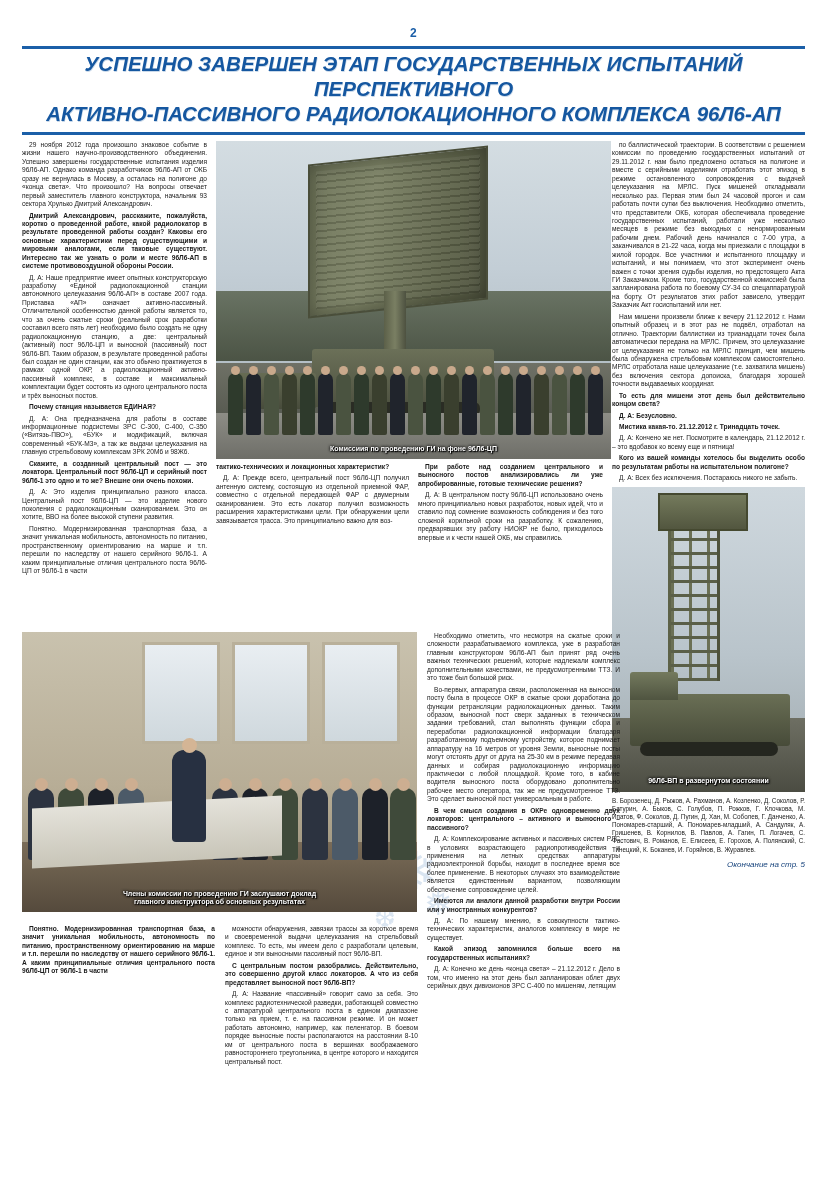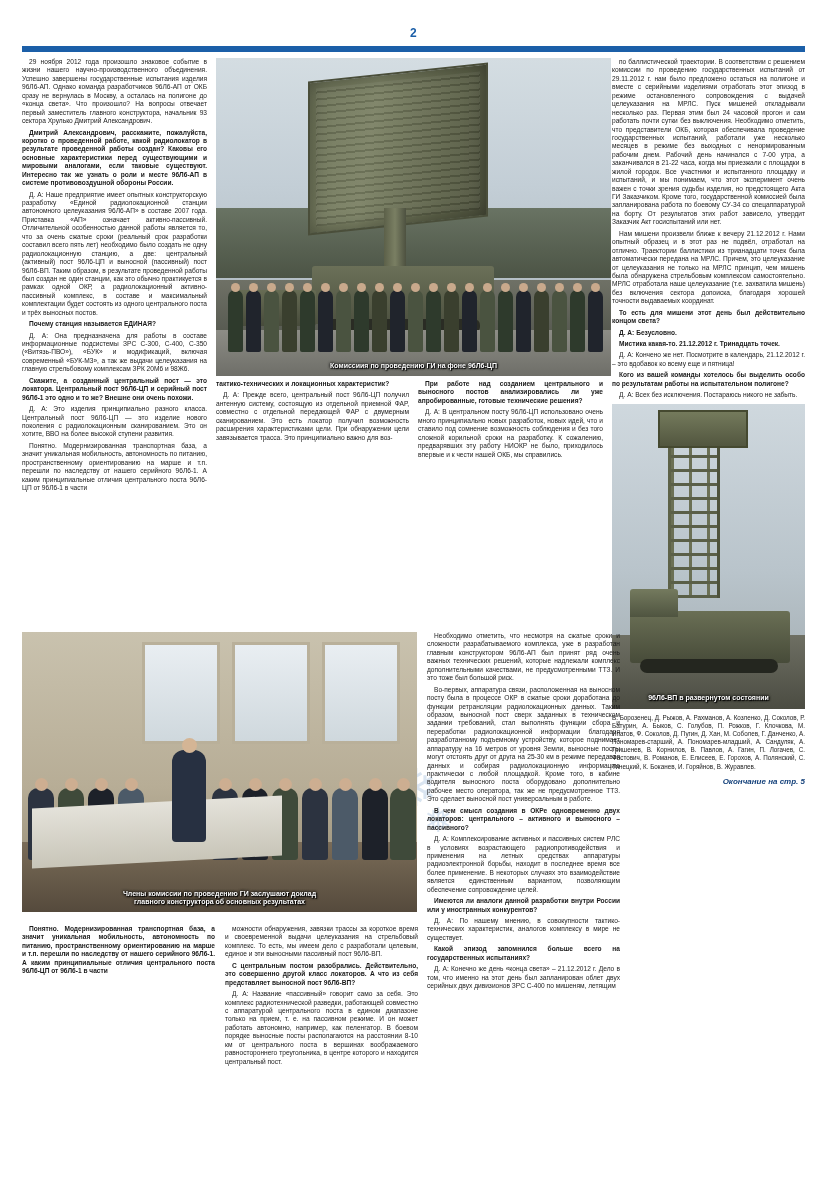--- a/index.html
+++ b/index.html
@@ -127,38 +127,42 @@
      repeating-linear-gradient(90deg,#6b7055 0 3px,rgba(255,255,255,0) 3px 18px);
      border-left:3px solid #5d6248;border-right:3px solid #4e523c;}
   .p3-panel{position:absolute;left:46px;top:6px;width:86px;height:34px;background:linear-gradient(#747a5c,#52563f);border:2px solid #454930;}
   .p3-veh{position:absolute;left:18px;bottom:46px;width:160px;height:52px;background:linear-gradient(#6a6f55,#474b39);border-radius:3px;}
   .p3-veh:after{content:"";position:absolute;left:10px;bottom:-10px;width:138px;height:14px;background:#24261f;border-radius:7px;}
   .p3-cab{position:absolute;left:18px;bottom:92px;width:48px;height:28px;background:linear-gradient(#747a5e,#4f5440);border-radius:3px 3px 0 0;}
   .names{
     font-size:6.3px;line-height:1.3;text-align:justify;margin-top:5px;color:#1a1a1a;
   }
   .end{
-    text-align:right;font-weight:bold;font-style:italic;font-size:8px;color:#13407a;margin-top:6px;
+    text-align:right;font-weight:normal;font-style:italic;font-size:8px;color:#13407a;margin-top:6px;
   }
   .snowflake{
     position:absolute;color:rgba(150,180,215,.35);font-size:52px;pointer-events:none;
   }
   .sf1{left:372px;top:700px;}
   .sf2{left:402px;top:742px;font-size:34px;}
   .sf3{left:352px;top:762px;font-size:26px;}
   .bluebar{background:#1b5fa8;height:3px;width:100%;}
 </style>
 </head>
 <body>
 
 <div class="page">
 
   <div class="page-number">2</div>
   <div class="bluebar"></div>
 
+  <div class="headline">
+    <span class="l1">УСПЕШНО ЗАВЕРШЕН ЭТАП ГОСУДАРСТВЕННЫХ ИСПЫТАНИЙ ПЕРСПЕКТИВНОГО</span>
+    <span class="l2">АКТИВНО-ПАССИВНОГО РАДИОЛОКАЦИОННОГО КОМПЛЕКСА 96Л6-АП</span>
+  </div>
 
   <div class="bluebar"></div>
 
   <div class="content">
 
     <div class="col">
       <p class="ind">29 ноября 2012 года произошло знаковое событие в жизни нашего научно-производственного объединения. Успешно завершены государственные испытания изделия 96Л6-АП. Однако команда разработчиков 96Л6-АП от ОКБ сразу не вернулась в Москву, а осталась на полигоне до «конца света». Что произошло? На вопросы отвечает первый заместитель главного конструктора, начальник 93 сектора Хрулько Дмитрий Александрович.</p>
       <p class="ind q">Дмитрий Александрович, расскажите, пожалуйста, коротко о проведенной работе, какой радиолокатор в результате проведенной работы создан? Каковы его основные характеристики перед существующими и мировыми аналогами, если таковые существуют. Интересно так же узнать о роли и месте 96Л6-АП в системе противовоздушной обороны России.</p>
       <p class="ind">Д. А: Наше предприятие имеет опытных конструкторскую разработку «Единой радиолокационной станции автономного целеуказания 96Л6-АП» в составе 2007 года. Приставка «АП» означает активно-пассивный. Отличительной особенностью данной работы является то, что за очень сжатые сроки (реальный срок разработки составил всего пять лет) необходимо было создать не одну радиолокационную станцию, а две: центральный (активный) пост 96Л6-ЦП и выносной (пассивный) пост 96Л6-ВП. Таким образом, в результате проведенной работы был создан не один станции, как это обычно практикуется в рамках одной ОКР, а радиолокационный активно-пассивный комплекс, в составе и максимальный комплектации будет состоять из одного центрального поста и трёх выносных постов.</p>
       <p class="ind q">Почему станция называется ЕДИНАЯ?</p>

